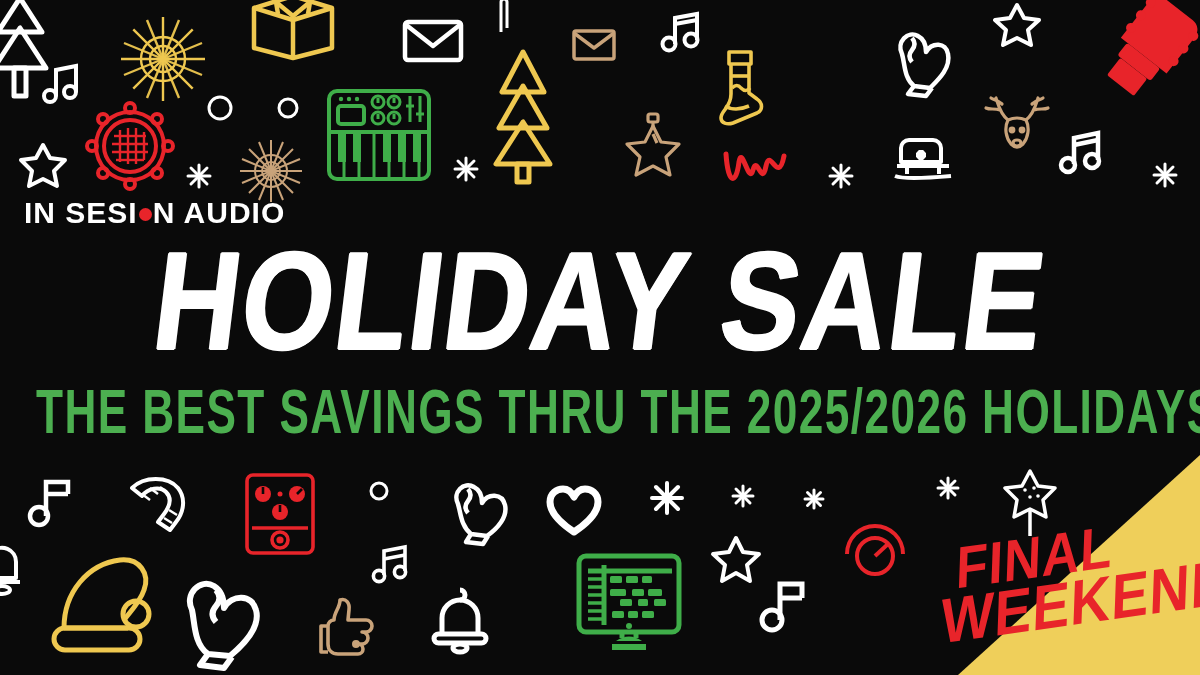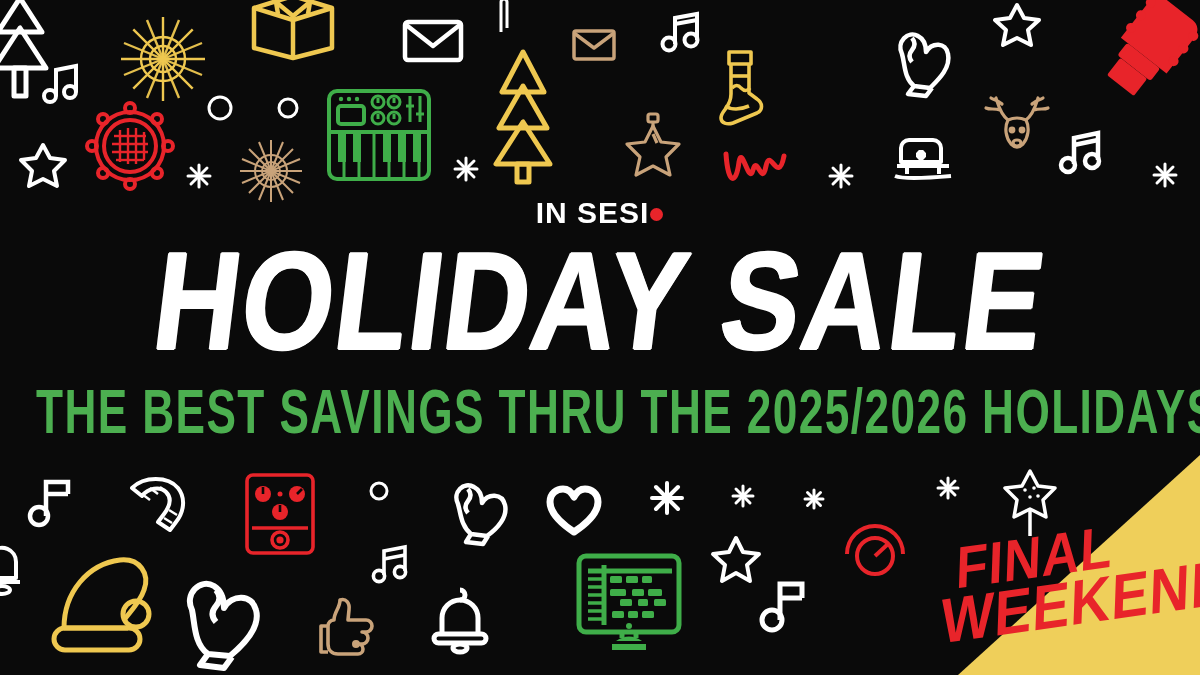--- a/index.html
+++ b/index.html
@@ -14,22 +14,23 @@
   .ico{position:absolute;}
   .ico svg{display:block;overflow:visible;}
 
   
   #center-block{
     position:absolute;left:0;top:196px;width:1200px;
     text-align:center;z-index:6;
   }
 
   #logo-row{
-    height:34px;display:flex;align-items:center;justify-content:center;
+    height:34px;display:flex;align-items:center;justify-content:flex-start;
     gap:0px;
+    padding-left:24px;
   }
   #logo-text{
     font-family:"Liberation Sans", sans-serif;
     font-weight:700;font-size:30px;letter-spacing:1px;
     color:#ffffff;line-height:1;
     display:inline-flex;align-items:center;
     transform:scaleX(1.0);
   }
   .logo-seg{display:inline-block;}
   #logo-dot{
@@ -644,20 +645,21 @@
 
   </div>
 
   <div id="center-block">
 
     <div id="logo-row">
       <span id="logo-text">
         <span class="logo-seg">IN SE</span>
           <span class="logo-seg">SI</span>
           <span id="logo-dot"></span>
+          <span class="logo-seg">N AUDIO</span>
       </span>
     </div>
 
     <div id="headline">HOLIDAY SALE</div>
 
     <div id="subhead">THE BEST SAVINGS THRU THE 2025/2026 HOLIDAYS</div>
 
   </div>
 
   <div id="corner-banner">

